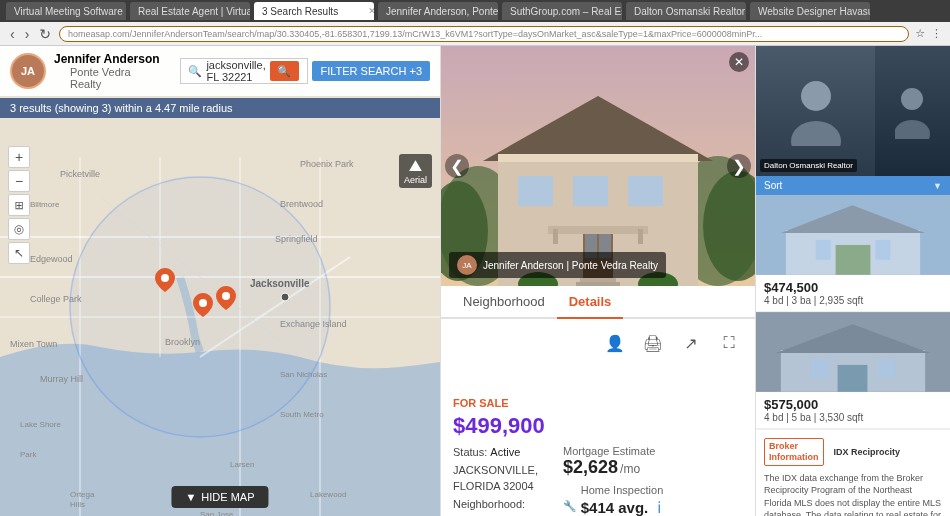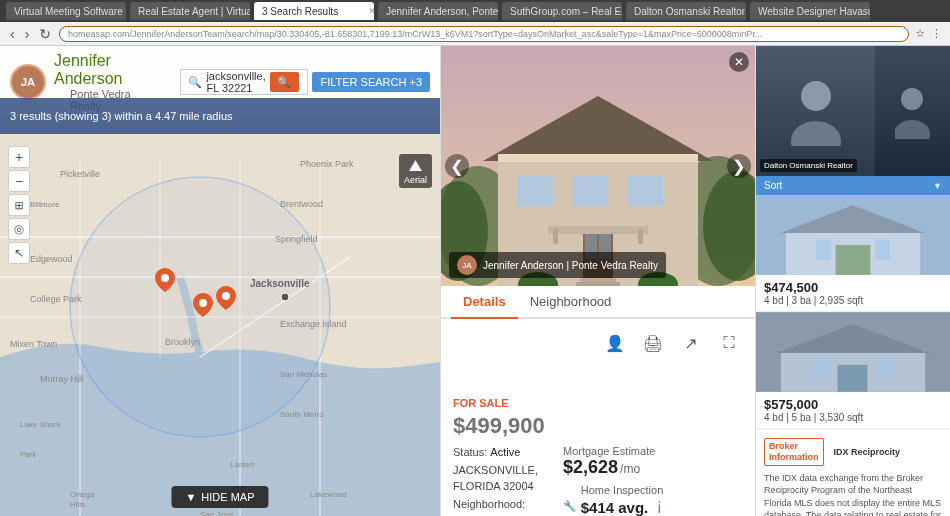--- a/index.html
+++ b/index.html
@@ -21,24 +21,24 @@
 
     
     .map-panel { width: 440px; flex-shrink: 0; position: relative; background: #e8e0d0; overflow: hidden; }
 
     
     .map-svg { width: 100%; height: 100%; }
 
     .agent-bar { position: absolute; top: 0; left: 0; right: 0; background: rgba(255,255,255,0.95); display: flex; align-items: center; padding: 6px 10px; gap: 8px; z-index: 10; }
     .agent-avatar { width: 36px; height: 36px; border-radius: 50%; background: #b97a5a; overflow: hidden; display: flex; align-items: center; justify-content: center; color: #fff; font-size: 14px; flex-shrink: 0; border: 2px solid #e8a87c; }
     .agent-info { flex: 1; }
-    .agent-name { font-size: 16px; font-weight: normal; color: #4d7c0f; }
+    .agent-name { font-size: 12px; font-weight: bold; color: #000000; }
     .agent-company { font-size: 11px; color: #666; padding-left: 16px; }
 
-    .results-bar { position: absolute; top: 52px; left: 0; right: 0; background: rgba(50,80,130,0.85); color: #fff; font-size: 11px; padding: 12px 10px; z-index: 10; }
+    .results-bar { position: absolute; top: 52px; left: 0; right: 0; background: rgba(50,80,130,0.85); color: #fff; font-size: 11px; padding: 4px 10px; z-index: 10; }
 
     .map-controls { position: absolute; top: 100px; left: 8px; z-index: 10; display: flex; flex-direction: column; gap: 2px; }
     .map-btn { width: 22px; height: 22px; background: #fff; border: 1px solid #ccc; display: flex; align-items: center; justify-content: center; cursor: pointer; font-size: 14px; color: #555; border-radius: 2px; }
 
     .map-type-btn { position: absolute; top: 108px; right: 8px; z-index: 10; background: rgba(0,0,0,0.6); color: #fff; font-size: 9px; padding: 3px 5px; border-radius: 3px; cursor: pointer; text-align: center; }
 
     .hide-map-btn { position: absolute; bottom: 8px; left: 50%; transform: translateX(-50%); background: #333; color: #fff; font-size: 11px; padding: 5px 14px; border-radius: 4px; cursor: pointer; z-index: 10; display: flex; align-items: center; gap: 5px; }
 
     
     .listing-panel { flex: 1; display: flex; flex-direction: column; overflow: hidden; border-left: 1px solid #ddd; }
@@ -52,21 +52,21 @@
     .photo-agent-badge { position: absolute; bottom: 8px; left: 8px; background: rgba(0,0,0,0.6); color: #fff; font-size: 10px; padding: 3px 8px; border-radius: 3px; display: flex; align-items: center; gap: 6px; }
     .photo-agent-avatar { width: 20px; height: 20px; border-radius: 50%; background: #b97a5a; display: flex; align-items: center; justify-content: center; color: #fff; font-size: 8px; }
 
     .listing-tabs { display: flex; border-bottom: 2px solid #e0e0e0; padding: 0 10px; flex-shrink: 0; }
     .listing-tab { padding: 8px 12px; cursor: pointer; font-size: 13px; color: #555; border-bottom: 2px solid transparent; margin-bottom: -2px; }
     .listing-tab.active { color: #e05a2b; border-bottom-color: #e05a2b; font-weight: 600; }
 
     .listing-details { flex: 1; overflow-y: auto; padding: 10px 12px; }
 
     .for-sale-badge { color: #e05a2b; font-size: 11px; font-weight: bold; margin-bottom: 4px; margin-top: 40px; }
-    .price { font-size: 22px; font-weight: bold; color: #737373; margin-bottom: 6px; }
+    .price { font-size: 22px; font-weight: bold; color: #6d28d9; margin-bottom: 6px; }
     .detail-grid { display: flex; gap: 20px; margin-bottom: 8px; }
     .detail-left { flex: 1; }
     .detail-right { width: 180px; }
     .detail-row { font-size: 11px; color: #444; margin-bottom: 3px; line-height: 1.4; }
     .detail-row span { color: #222; font-weight: 500; }
     .mortgage-label { font-size: 11px; color: #666; }
     .mortgage-amount { font-size: 18px; font-weight: bold; color: #222; }
     .mortgage-mo { font-size: 12px; color: #666; }
     .inspection-row { font-size: 11px; color: #444; margin-top: 6px; display: flex; align-items: center; gap: 4px; }
     .inspection-price { font-size: 15px; font-weight: bold; color: #222; }
@@ -315,25 +315,25 @@
       <div class="photo-close">✕</div>
       <div class="photo-prev">❮</div>
       <div class="photo-next">❯</div>
       <div class="photo-agent-badge">
         <div class="photo-agent-avatar">JA</div>
         <span>Jennifer Anderson | Ponte Vedra Realty</span>
       </div>
     </div>
 
     <div class="listing-tabs">
+      <div class="listing-tab">
+        <span>Neighborhood</span>
+      </div>
       <div class="listing-tab active">
         <span>Details</span>
-      </div>
-      <div class="listing-tab">
-        <span>Neighborhood</span>
       </div>
     </div>
 
     <div class="listing-details">
 
       <div class="action-icons">
         <div class="action-icon">👤</div>
         <div class="action-icon">🖨</div>
         <div class="action-icon">↗</div>
         <div class="action-icon">⛶</div>

